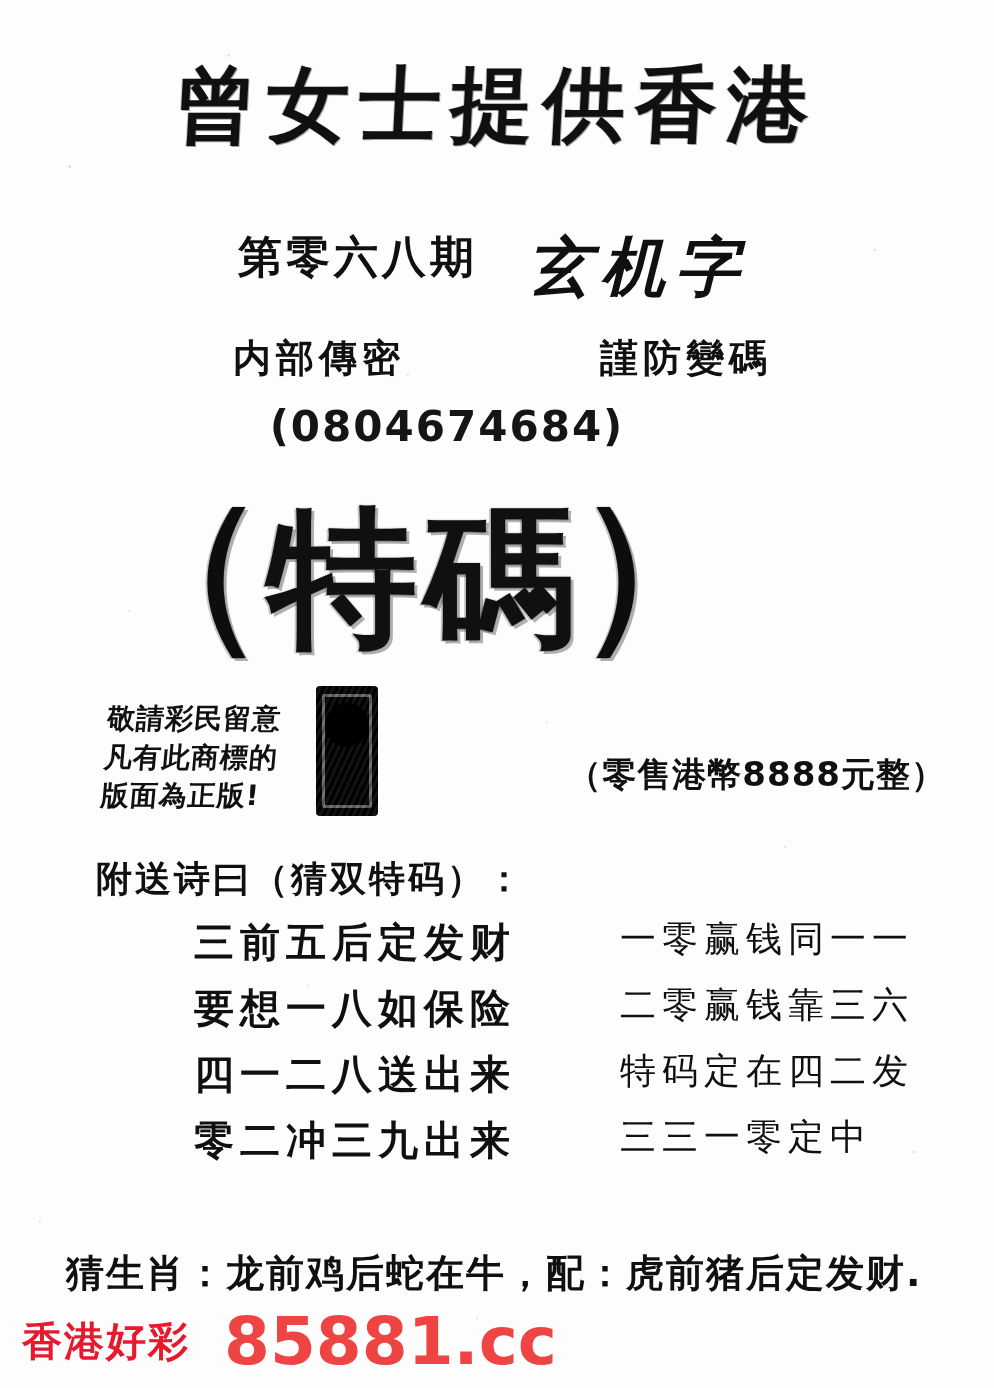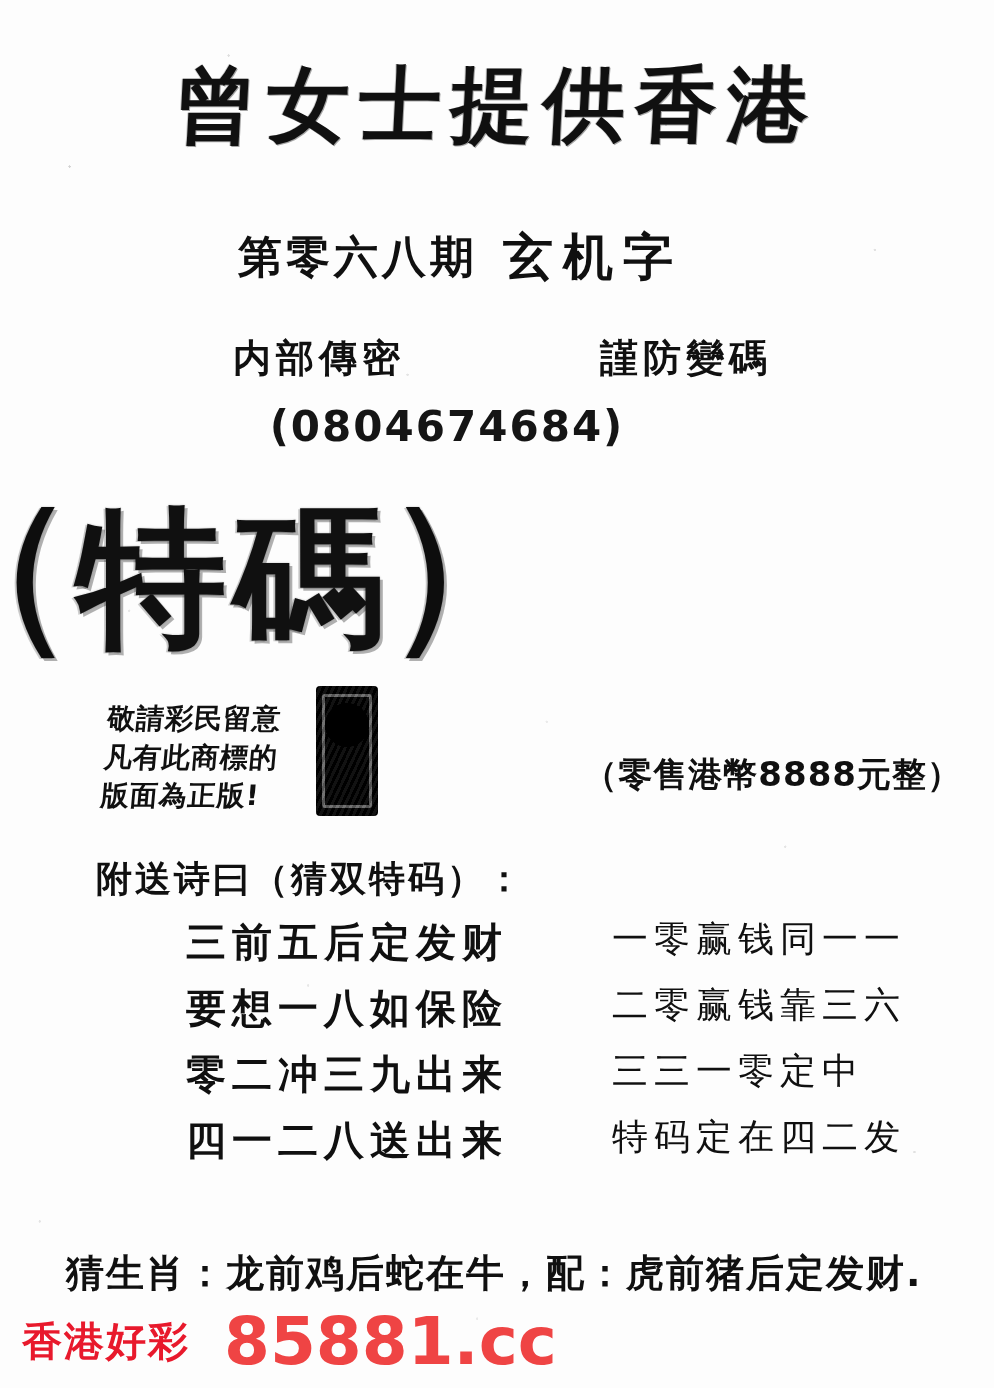--- a/index.html
+++ b/index.html
@@ -73,24 +73,25 @@
   }
   .issue-no {
     position: absolute;
     left: 238px;
     top: 0;
     font-size: 44px;
     letter-spacing: 4px;
   }
   .xuanjizi {
     position: absolute;
-    left: 503px;
+    left: 527px;
     top: -4px;
-    font-size: 50px;
+    font-size: 64px;
     letter-spacing: 10px;
+    font-style: italic;
   }
 
   .sub-row {
     position: absolute;
     top: 333px;
     left: 0;
     width: 994px;
     height: 60px;
   }
   .secret {
@@ -118,23 +119,23 @@
     letter-spacing: 2px;
     font-family: "DejaVu Sans", sans-serif;
     font-weight: 700;
     transform: translateX(-50px);
   }
 
   
   .temacode {
     position: absolute;
     top: 492px;
-    left: 2px;
+    left: 17px;
     width: 816px;
-    text-align: left;
+    text-align: center;
     font-size: 150px;
     line-height: 1;
     letter-spacing: 8px;
     font-weight: 700;
     color: #0d0d0d;
     text-shadow: 3px 3px 0 rgba(0,0,0,.30), -2px 1px 0 rgba(0,0,0,.18), 0 0 2px rgba(0,0,0,.3);
   }
   .temacode .paren {
     font-size: 170px;
     font-weight: 400;
@@ -172,40 +173,40 @@
   .stamp::after {
     content: "";
     position: absolute;
     inset: 8px 6px;
     border: 3px solid rgba(255,255,255,.35);
     border-radius: 3px;
   }
 
   .price {
     position: absolute;
-    right: 32px;
+    right: 48px;
     top: 752px;
     font-size: 34px;
     letter-spacing: 1px;
     font-weight: 700;
   }
 
   
   .poem-title {
     position: absolute;
     left: 96px;
     top: 855px;
     font-size: 36px;
     letter-spacing: 3px;
     font-weight: 700;
   }
 
   .poem {
     position: absolute;
-    left: 0;
+    left: 8px;
     top: 915px;
     width: 854px;
   }
   .poem-row {
     position: relative;
     height: 66px;
   }
   .poem-left {
     position: absolute;
     left: 186px;
@@ -295,27 +296,27 @@
   <div class="poem">
     <div class="poem-row">
       <span class="poem-left cn">三前五后定发财</span>
       <span class="poem-right cn">一零赢钱同一一</span>
     </div>
     <div class="poem-row">
       <span class="poem-left cn">要想一八如保险</span>
       <span class="poem-right cn">二零赢钱靠三六</span>
     </div>
     <div class="poem-row">
+      <span class="poem-left cn">四一二八送出来</span>
+      <span class="poem-right cn">特码定在四二发</span>
+    </div>
+    <div class="poem-row">
       <span class="poem-left cn">零二冲三九出来</span>
       <span class="poem-right cn">三三一零定中</span>
     </div>
-    <div class="poem-row">
-      <span class="poem-left cn">四一二八送出来</span>
-      <span class="poem-right cn">特码定在四二发</span>
-    </div>
   </div>
 
   <div class="zodiac cn">猜生肖：龙前鸡后蛇在牛，配：虎前猪后定发财.</div>
 
   <div class="footer">
     <span class="footer-cn">香港好彩</span>
     <span class="footer-url">85881.cc</span>
   </div>
 
 </div>

